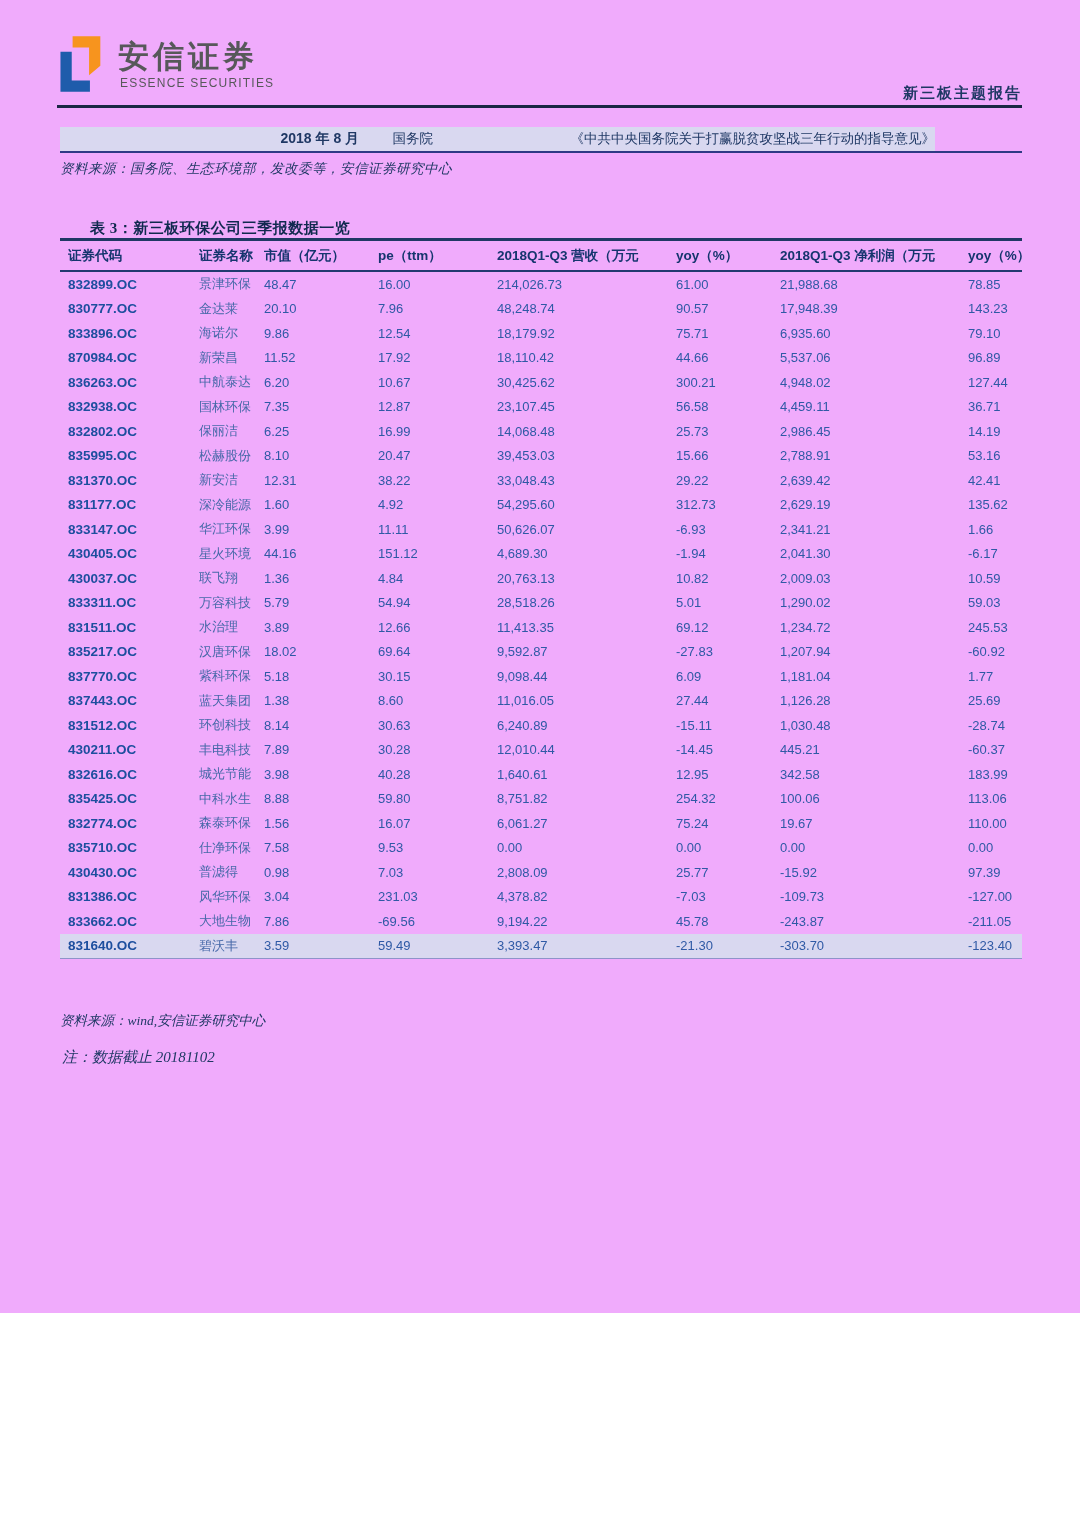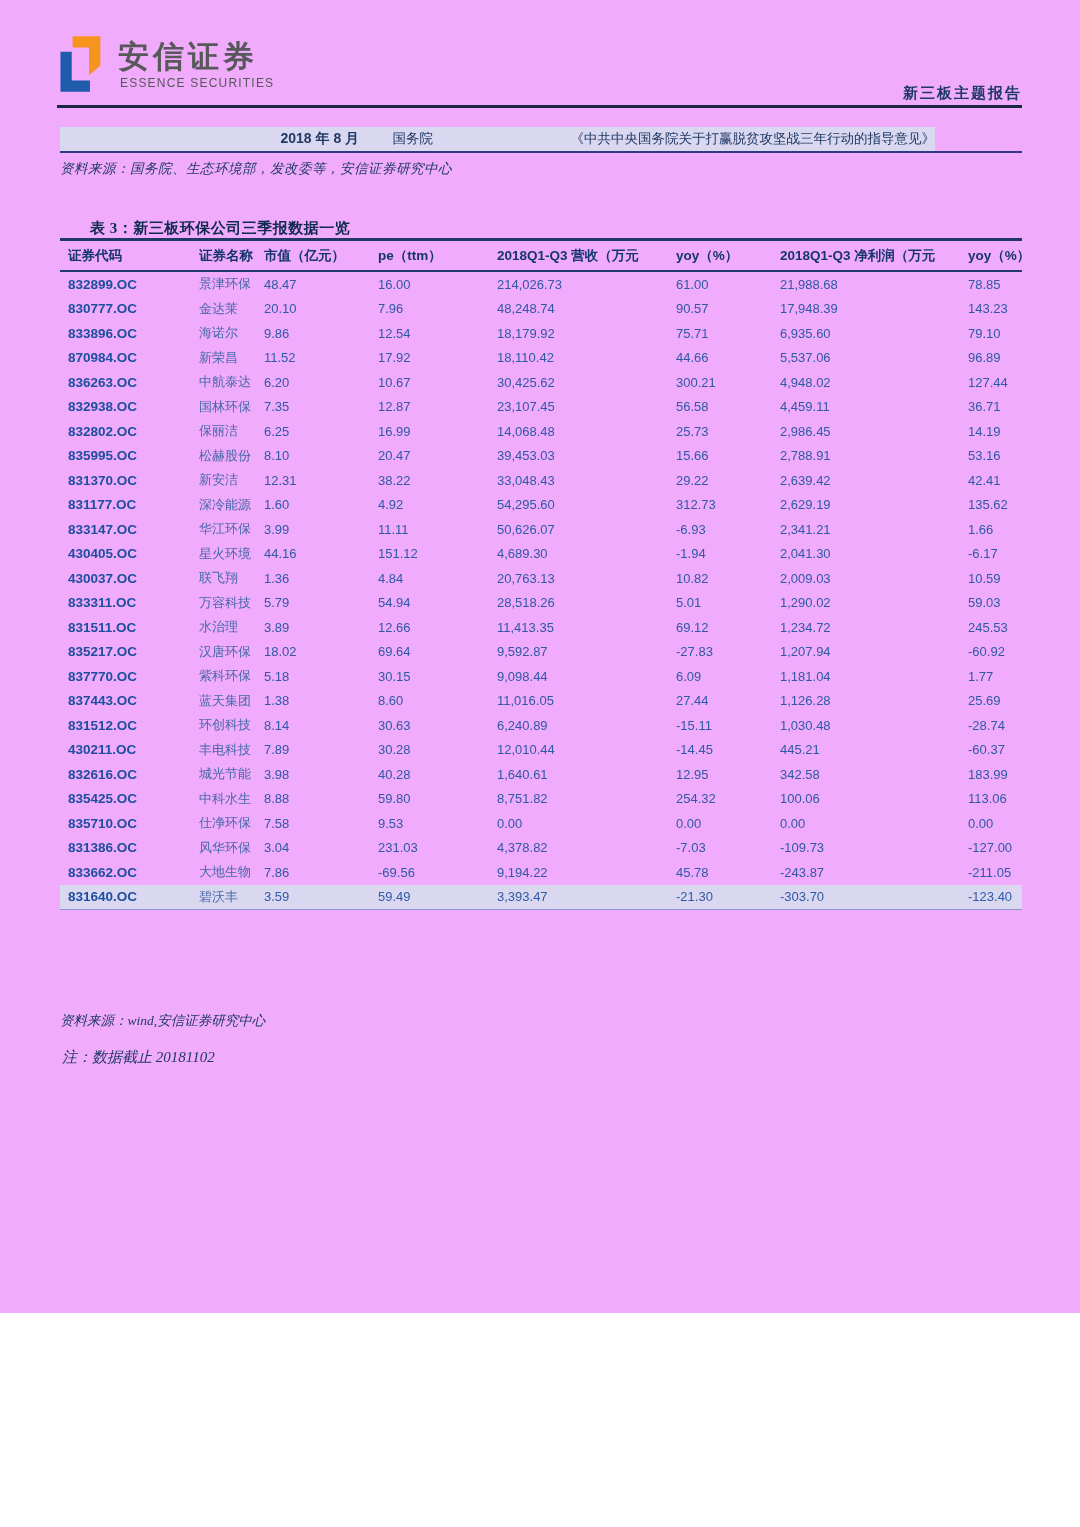--- a/index.html
+++ b/index.html
@@ -308,28 +308,48 @@
           <div class="cell c0">835425.OC</div>
           <div class="cell c1">中科水生</div>
           <div class="cell c2">8.88</div>
           <div class="cell c3">59.80</div>
           <div class="cell c4">8,751.82</div>
           <div class="cell c5">254.32</div>
           <div class="cell c6">100.06</div>
           <div class="cell c7">113.06</div>
         </div>
         <div class="trow">
+          <div class="cell c0">832774.OC</div>
+          <div class="cell c1">森泰环保</div>
+          <div class="cell c2">1.56</div>
+          <div class="cell c3">16.07</div>
+          <div class="cell c4">6,061.27</div>
+          <div class="cell c5">75.24</div>
+          <div class="cell c6">19.67</div>
+          <div class="cell c7">110.00</div>
+        </div>
+        <div class="trow">
           <div class="cell c0">835710.OC</div>
           <div class="cell c1">仕净环保</div>
           <div class="cell c2">7.58</div>
           <div class="cell c3">9.53</div>
           <div class="cell c4">0.00</div>
           <div class="cell c5">0.00</div>
           <div class="cell c6">0.00</div>
           <div class="cell c7">0.00</div>
+        </div>
+        <div class="trow">
+          <div class="cell c0">430430.OC</div>
+          <div class="cell c1">普滤得</div>
+          <div class="cell c2">0.98</div>
+          <div class="cell c3">7.03</div>
+          <div class="cell c4">2,808.09</div>
+          <div class="cell c5">25.77</div>
+          <div class="cell c6">-15.92</div>
+          <div class="cell c7">97.39</div>
         </div>
         <div class="trow">
           <div class="cell c0">831386.OC</div>
           <div class="cell c1">风华环保</div>
           <div class="cell c2">3.04</div>
           <div class="cell c3">231.03</div>
           <div class="cell c4">4,378.82</div>
           <div class="cell c5">-7.03</div>
           <div class="cell c6">-109.73</div>
           <div class="cell c7">-127.00</div>

